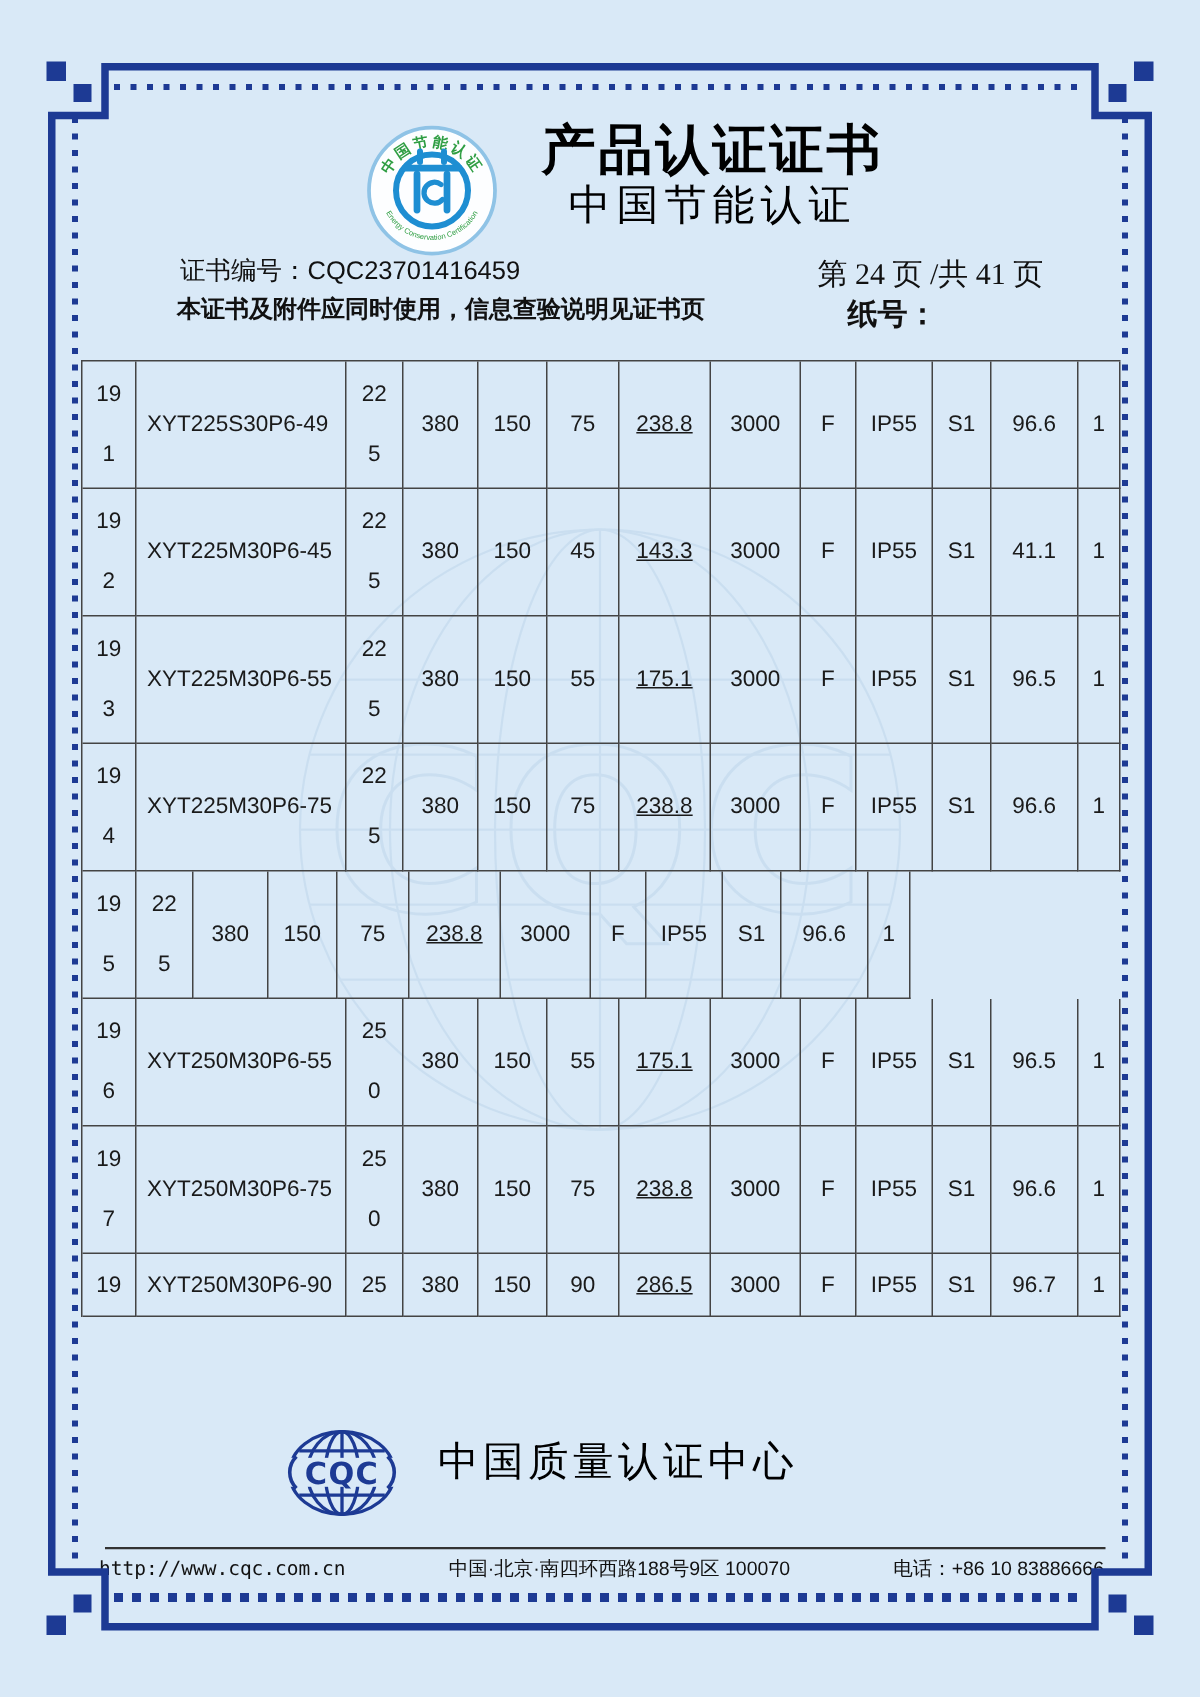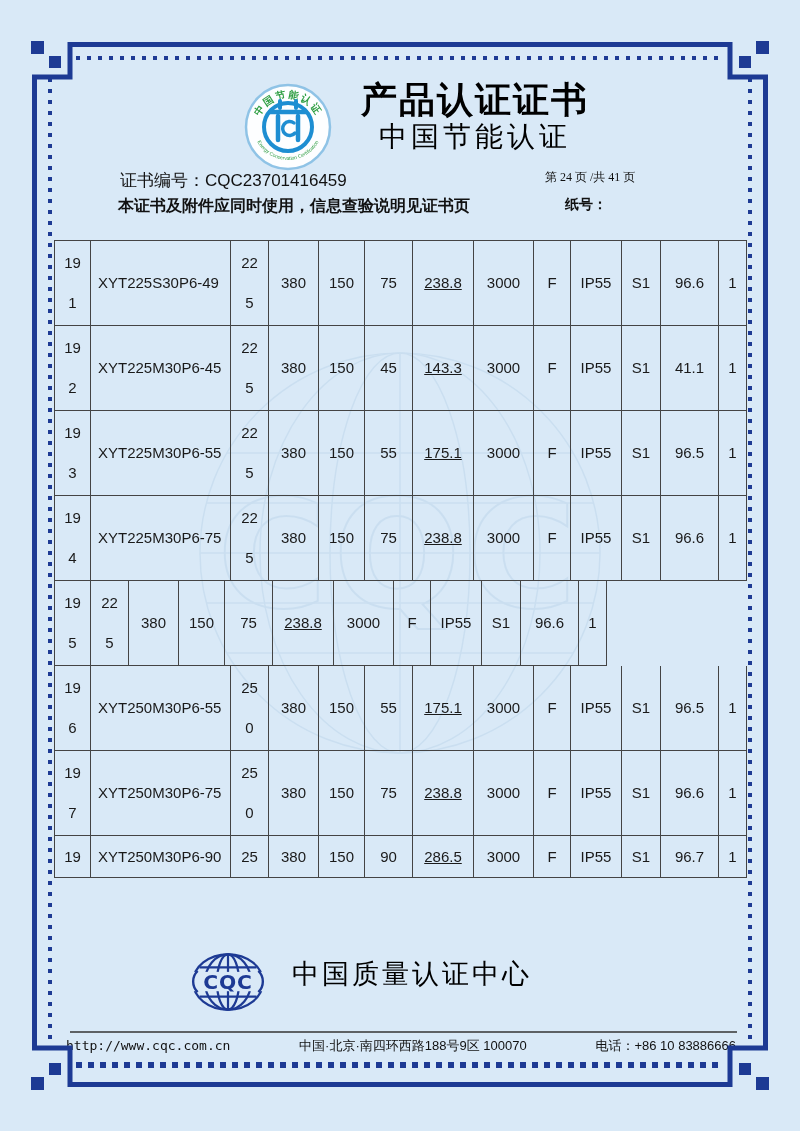--- a/index.html
+++ b/index.html
@@ -15,25 +15,25 @@
   .watermark{position:absolute;left:158px;top:325px;z-index:0;opacity:.5;}
   
   .energy-logo{position:absolute;left:244px;top:83px;z-index:2;}
   .doc-title{position:absolute;left:325px;top:76px;width:300px;z-index:2;
     text-align:center;font-size:36px;font-weight:bold;letter-spacing:2px;color:#000;}
   .doc-subtitle{position:absolute;left:325px;top:118px;width:300px;z-index:2;
     text-align:center;font-size:28px;letter-spacing:4px;color:#000;}
   .cert-line{position:absolute;left:120px;top:169px;z-index:2;
     font-family:Liberation Sans, sans-serif;font-size:17px;}
   .page-info{position:absolute;left:545px;top:169px;z-index:2;
-    font-family:"Liberation Serif",serif;font-size:12px;text-align:right;}
+    font-family:"Liberation Serif",serif;font-size:20px;text-align:right;}
   .usage-note{position:absolute;left:118px;top:196px;z-index:2;
     font-size:16px;font-weight:bold;}
   .paper-no{position:absolute;left:565px;top:196px;z-index:2;
-    font-size:14px;font-weight:bold;}
+    font-size:20px;font-weight:bold;}
   
   .ptable{position:absolute;left:54px;top:240px;width:692px;z-index:1;
     border-top:1px solid #444;border-left:1px solid #444;}
   .trow{display:flex;height:85px;}
   .trow-short{height:42px;}
   .tcell{flex-shrink:0;box-sizing:border-box;
     border-right:1px solid #444;border-bottom:1px solid #444;
     display:flex;align-items:center;justify-content:center;
     font-size:15px;line-height:40px;white-space:pre-line;text-align:center;color:#1a1a1a;}
   .c0{width:36px;} .c1{width:140px;justify-content:flex-start;padding-left:7px;line-height:18px;text-align:left;}

